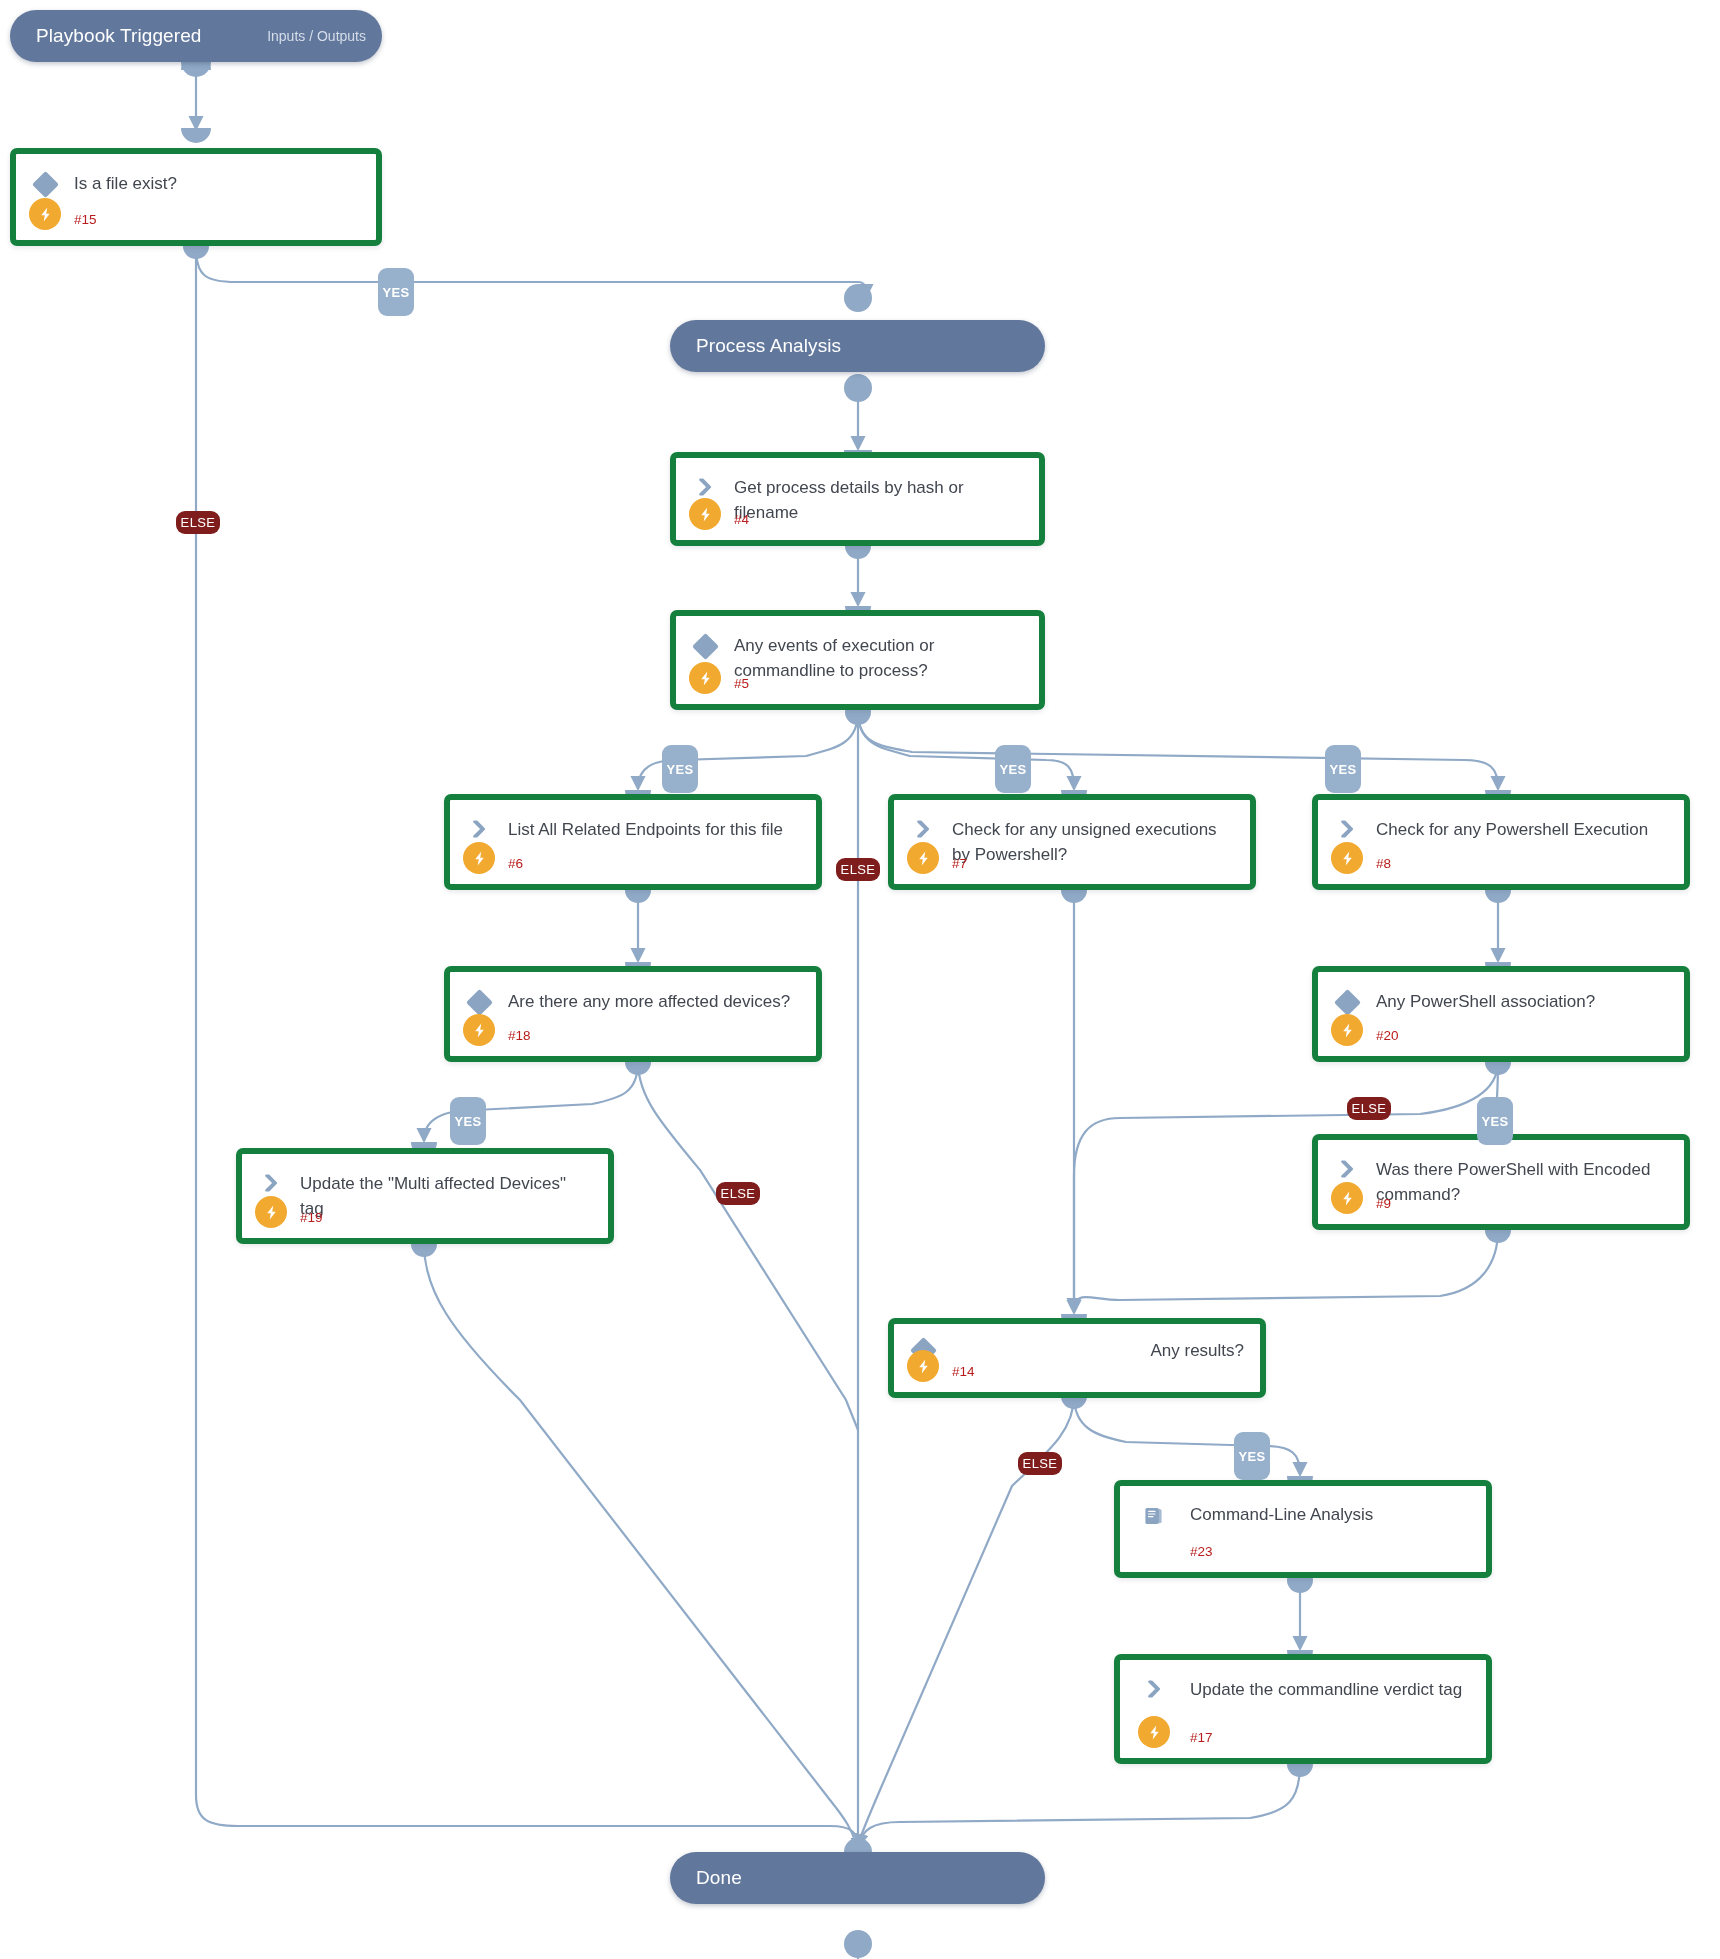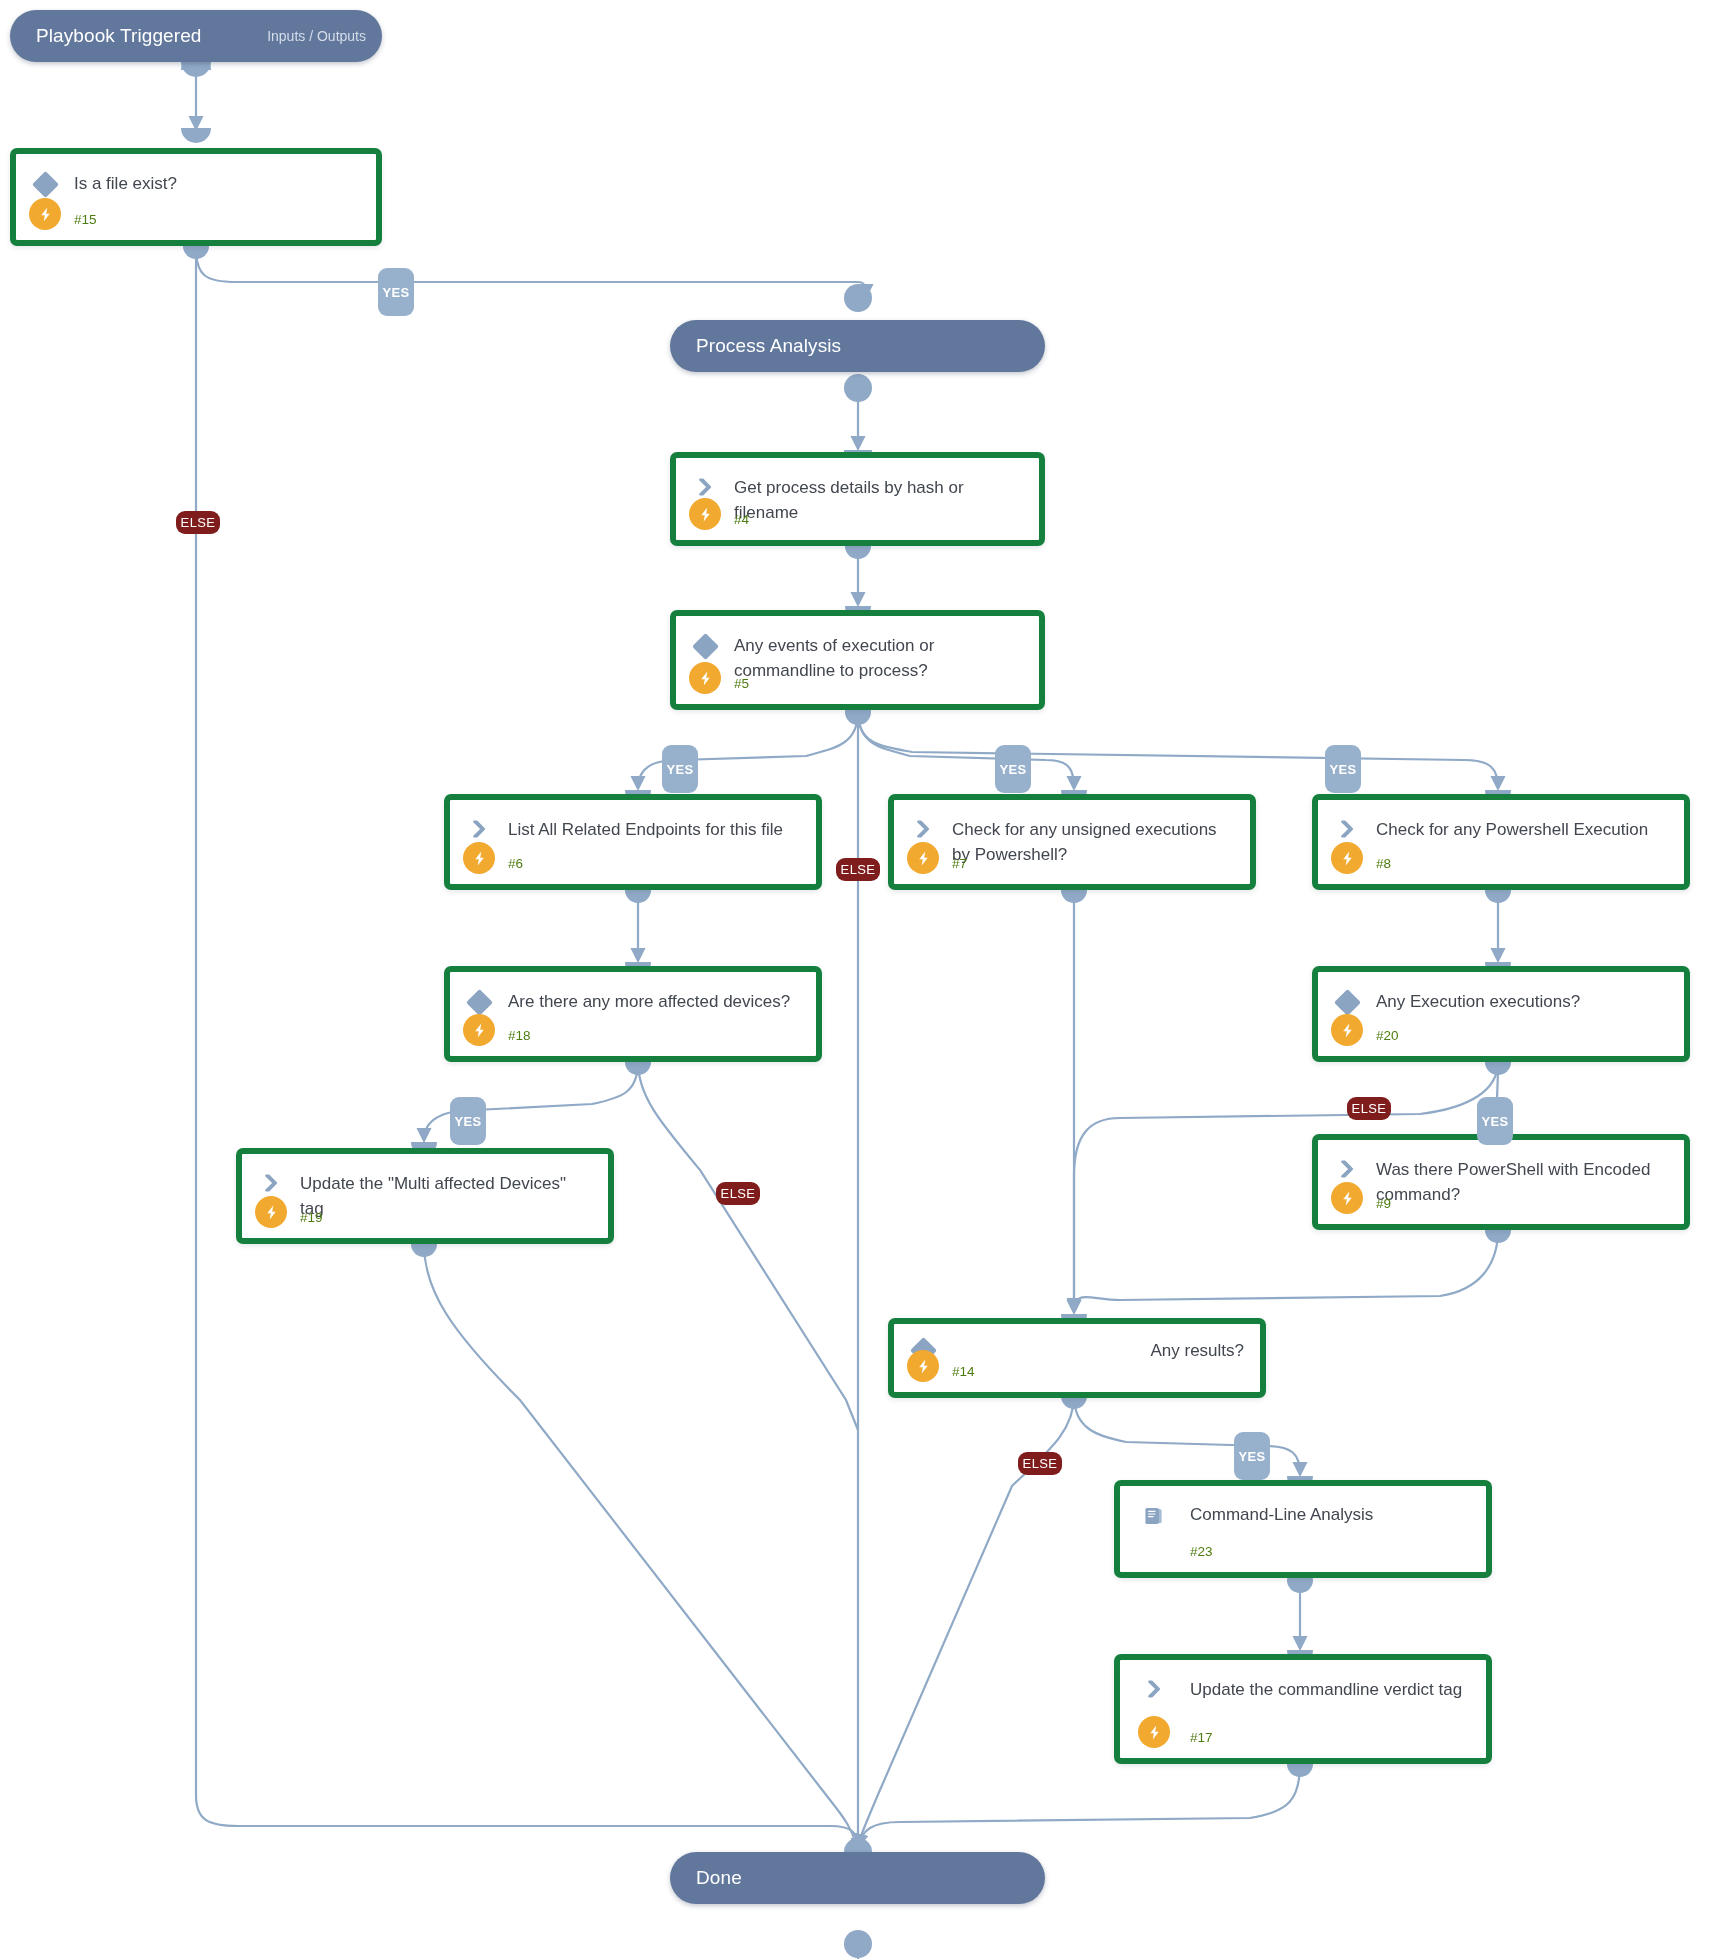--- a/index.html
+++ b/index.html
@@ -67,21 +67,21 @@
     font-size:17px;
     line-height:25px;
     color:#41464f;
     word-wrap:break-word;
   }
   .card-num{
     position:absolute;
     left:58px;
     bottom:13px;
     font-size:13.5px;
-    color:#4d7c0f;
+    color:#b91c1c;
   }
 
   
   .type-icon{
     position:absolute;
     left:17px;
     top:18px;
     width:26px;height:26px;
   }
   .diamond{
@@ -343,21 +343,21 @@
       </div>
       <div class="card-num">#18</div>
     </div>
   </div>
 
   <div class="card" style="left:1312px;top:966px;width:378px;height:96px;">
     <div class="card-inner">
       <div class="type-icon">
         <div class="diamond"></div>
       </div>
-      <div class="card-title">Any Execution executions?</div>
+      <div class="card-title">Any PowerShell association?</div>
       <div class="bolt">
         <svg width="17" height="17" viewBox="0 0 24 24">
             <path d="M14.5 2 L6 13.2 h5 L9.5 22 L18 10.8 h-5 z" fill="#ffffff"></path>
           </svg>
       </div>
       <div class="card-num">#20</div>
     </div>
   </div>
 
   <div class="card" style="left:236px;top:1148px;width:378px;height:96px;">

